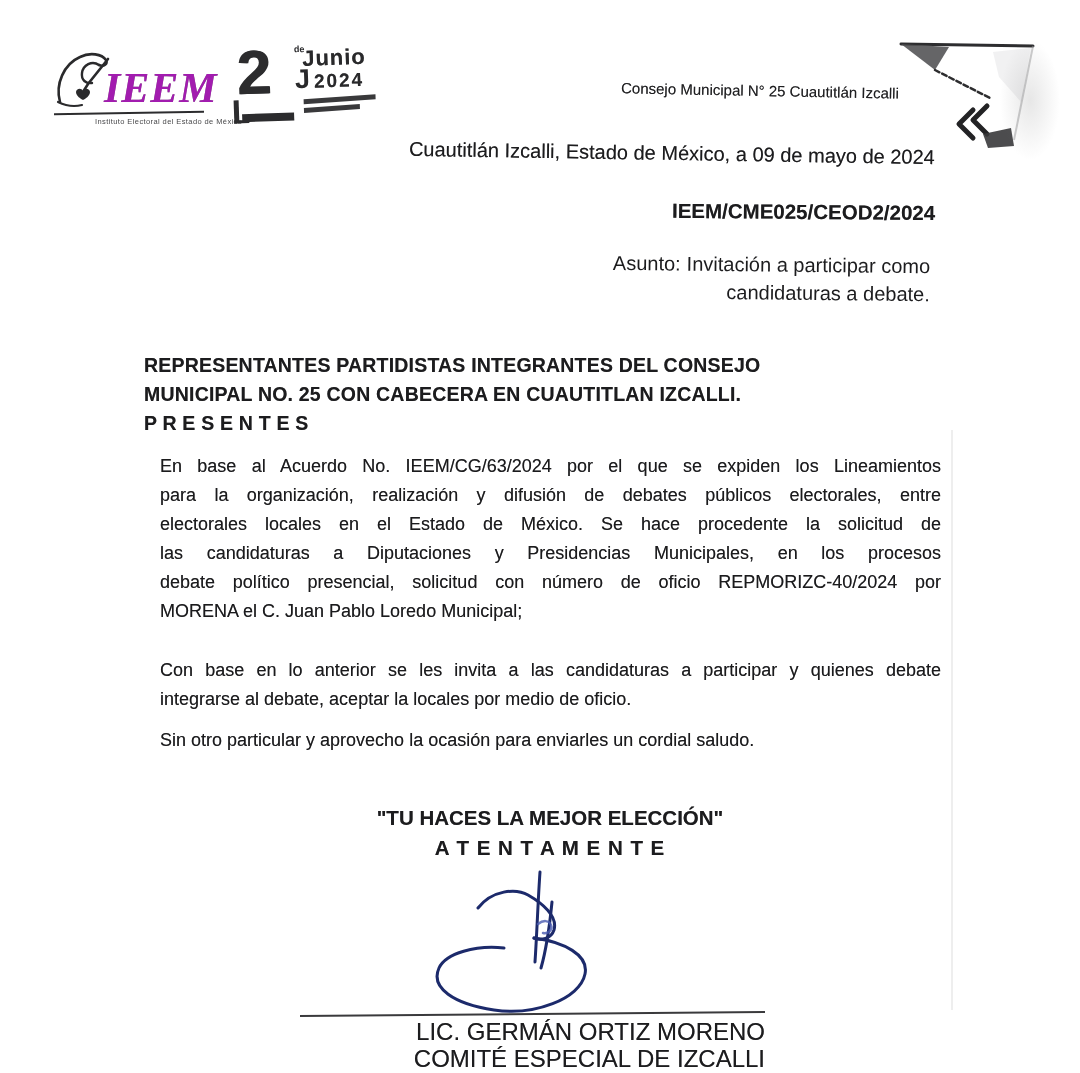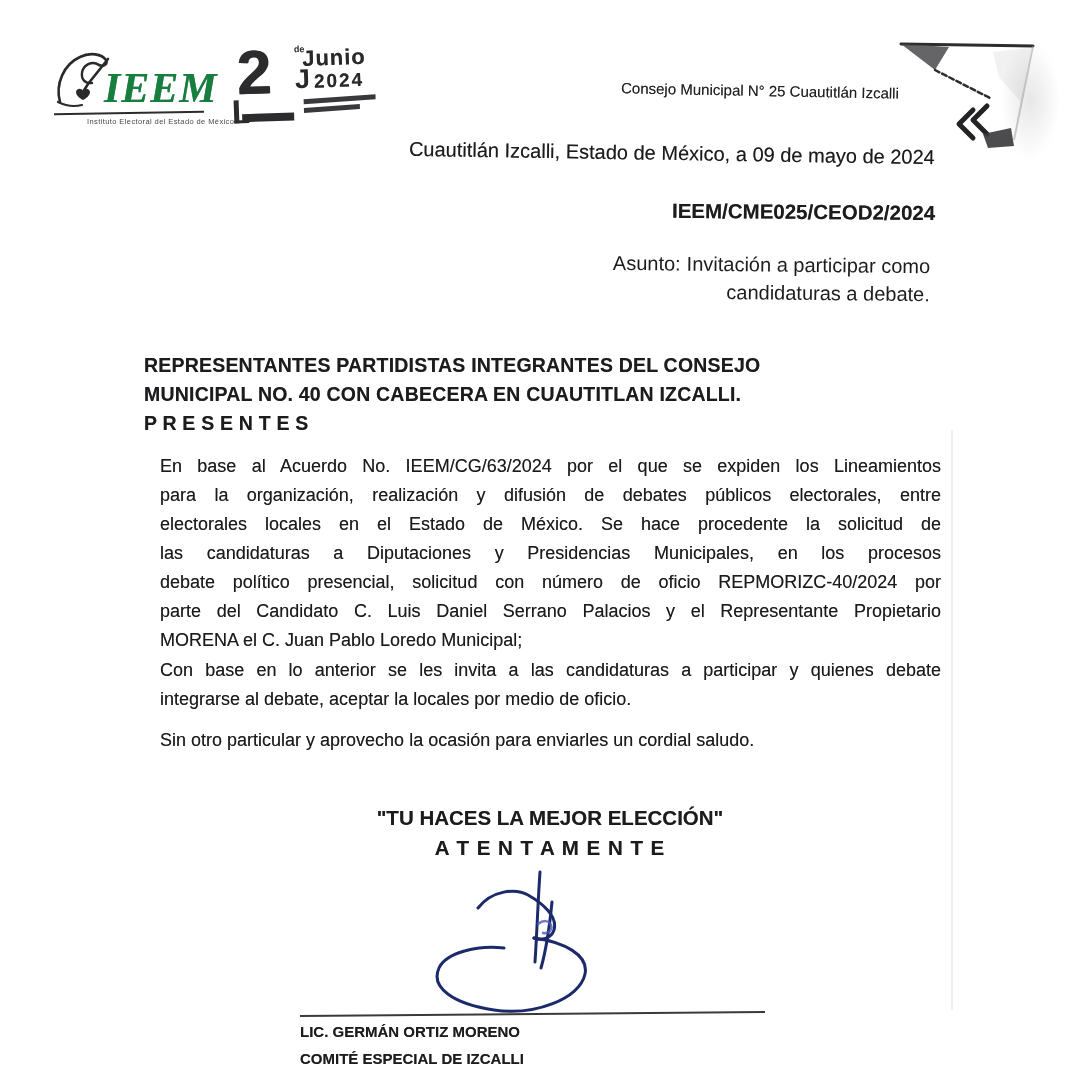--- a/index.html
+++ b/index.html
@@ -8,25 +8,25 @@
     font-family:"Liberation Sans",sans-serif;color:#1c1c1e;overflow:hidden;
     margin:0 auto;
   }
   .soft{text-shadow:0 0 .5px rgba(28,28,30,.55);}
   
   .ieem-logo{position:absolute;left:52px;top:48px;width:172px;height:78px;}
   .ieem-hand{position:absolute;left:0;top:2px;}
   .ieem-acronym{
     position:absolute;left:52px;top:16px;
     font-family:"Liberation Serif",serif;font-style:italic;font-weight:bold;
-    font-size:42px;letter-spacing:1px;color:#15803d;
+    font-size:42px;letter-spacing:1px;color:#a21caf;
   }
   .ieem-underline{position:absolute;left:2px;top:64px;width:150px;height:2px;background:#2c2c2e;transform:rotate(-1deg);}
   .ieem-tagline{
-    position:absolute;left:2px;top:69px;width:170px;font-size:7.5px;color:#4a4a4c;
+    position:absolute;left:10px;top:69px;width:170px;font-size:7.5px;color:#4a4a4c;
     letter-spacing:.4px;filter:blur(.35px);white-space:nowrap;padding-left:33px;
   }
   .junio-logo{position:absolute;left:237px;top:40px;width:135px;height:85px;color:#29292b;transform:rotate(-2deg);}
   .junio-numeral{position:absolute;left:0;top:0;font-size:62px;font-weight:bold;line-height:1;color:#2c2c2e;text-shadow:1px 0 #2c2c2e;}
   .junio-de{position:absolute;left:58px;top:4px;font-size:9px;font-weight:bold;}
   .junio-month{position:absolute;left:66px;top:6px;font-size:22px;font-weight:bold;letter-spacing:1px;}
   .junio-j{position:absolute;left:58px;top:24px;font-size:27px;font-weight:bold;}
   .junio-year{position:absolute;left:77px;top:31px;font-size:19px;font-weight:bold;letter-spacing:2px;}
   .junio-bar1{position:absolute;left:66px;top:58px;width:72px;height:5px;background:#39393b;transform:skewY(-2deg);}
   .junio-bar2{position:absolute;left:66px;top:67px;width:56px;height:5px;background:#39393b;transform:skewY(-2deg);}
@@ -59,21 +59,21 @@
   }
   
   .para{position:absolute;left:160px;width:781px;font-size:18px;line-height:29px;color:#1b1b1d;}
   .p1{top:452px;} .p2{top:656px;} .p3{top:726px;}
   .jl{text-align:justify;text-align-last:justify;}
   
   .slogan{position:absolute;left:0;top:806px;width:1100px;text-align:center;font-size:20.5px;font-weight:bold;}
   .attentively{position:absolute;left:0;top:836px;width:1100px;text-align:center;font-size:20.5px;font-weight:bold;letter-spacing:1px;}
   .signature{position:absolute;left:422px;top:862px;}
   .sig-rule{position:absolute;left:300px;top:1013px;width:465px;border-top:2px solid #3a3a3c;transform:rotate(-0.5deg);}
-  .signer{position:absolute;left:300px;top:1018px;width:465px;text-align:left;font-size:15px;font-weight:bold;line-height:27px;}
+  .signer{position:absolute;left:300px;top:1018px;width:465px;text-align:right;font-size:24px;font-weight:normal;line-height:27px;}
   .scan-line{position:absolute;left:951px;top:430px;width:2px;height:580px;background:rgba(40,40,40,.08);}
   .scan-smudge{position:absolute;left:1000px;top:40px;width:60px;height:120px;
     background:radial-gradient(closest-side,rgba(120,120,120,.18),rgba(120,120,120,0));}
 </style>
 </head>
 <body>
 
 <div class="page">
 
   <div class="ieem-logo">
@@ -116,31 +116,30 @@
 
   <div class="dateline soft">Cuautitlán Izcalli, Estado de México, a 09 de mayo de 2024</div>
   <div class="reference soft">IEEM/CME025/CEOD2/2024</div>
   <div class="subject-block">
     <div><span class="subject-label">Asunto:</span><span class="subject-rest">Invitación a participar como</span></div>
     <div>candidaturas a debate.</div>
   </div>
 
   <div class="recipient soft">
     <div>REPRESENTANTES PARTIDISTAS INTEGRANTES DEL CONSEJO</div>
-    <div>MUNICIPAL NO. 40 CON CABECERA EN CUAUTITLAN IZCALLI.</div>
+    <div>MUNICIPAL NO. 25 CON CABECERA EN CUAUTITLAN IZCALLI.</div>
     <div>P R E S E N T E S</div>
   </div>
 
   <div class="para p1 soft">
     <div class="jl">En base al Acuerdo No. IEEM/CG/63/2024 por el que se expiden los Lineamientos</div>
     <div class="jl">para la organización, realización y difusión de debates públicos electorales, entre</div>
     <div class="jl">electorales locales en el Estado de México. Se hace procedente la solicitud de</div>
     <div class="jl">las candidaturas a Diputaciones y Presidencias Municipales, en los procesos</div>
     <div class="jl">debate político presencial, solicitud con número de oficio REPMORIZC-40/2024 por</div>
-    <div class="jl">parte del Candidato C. Luis Daniel Serrano Palacios y el Representante Propietario</div>
     <div>MORENA el C. Juan Pablo Loredo Municipal;</div>
   </div>
 
   <div class="para p2 soft">
     <div class="jl">Con base en lo anterior se les invita a las candidaturas a participar y quienes debate</div>
     <div>integrarse al debate, aceptar la locales por medio de oficio.</div>
   </div>
 
   <div class="para p3 soft">
     <div>Sin otro particular y aprovecho la ocasión para enviarles un cordial saludo.</div>

